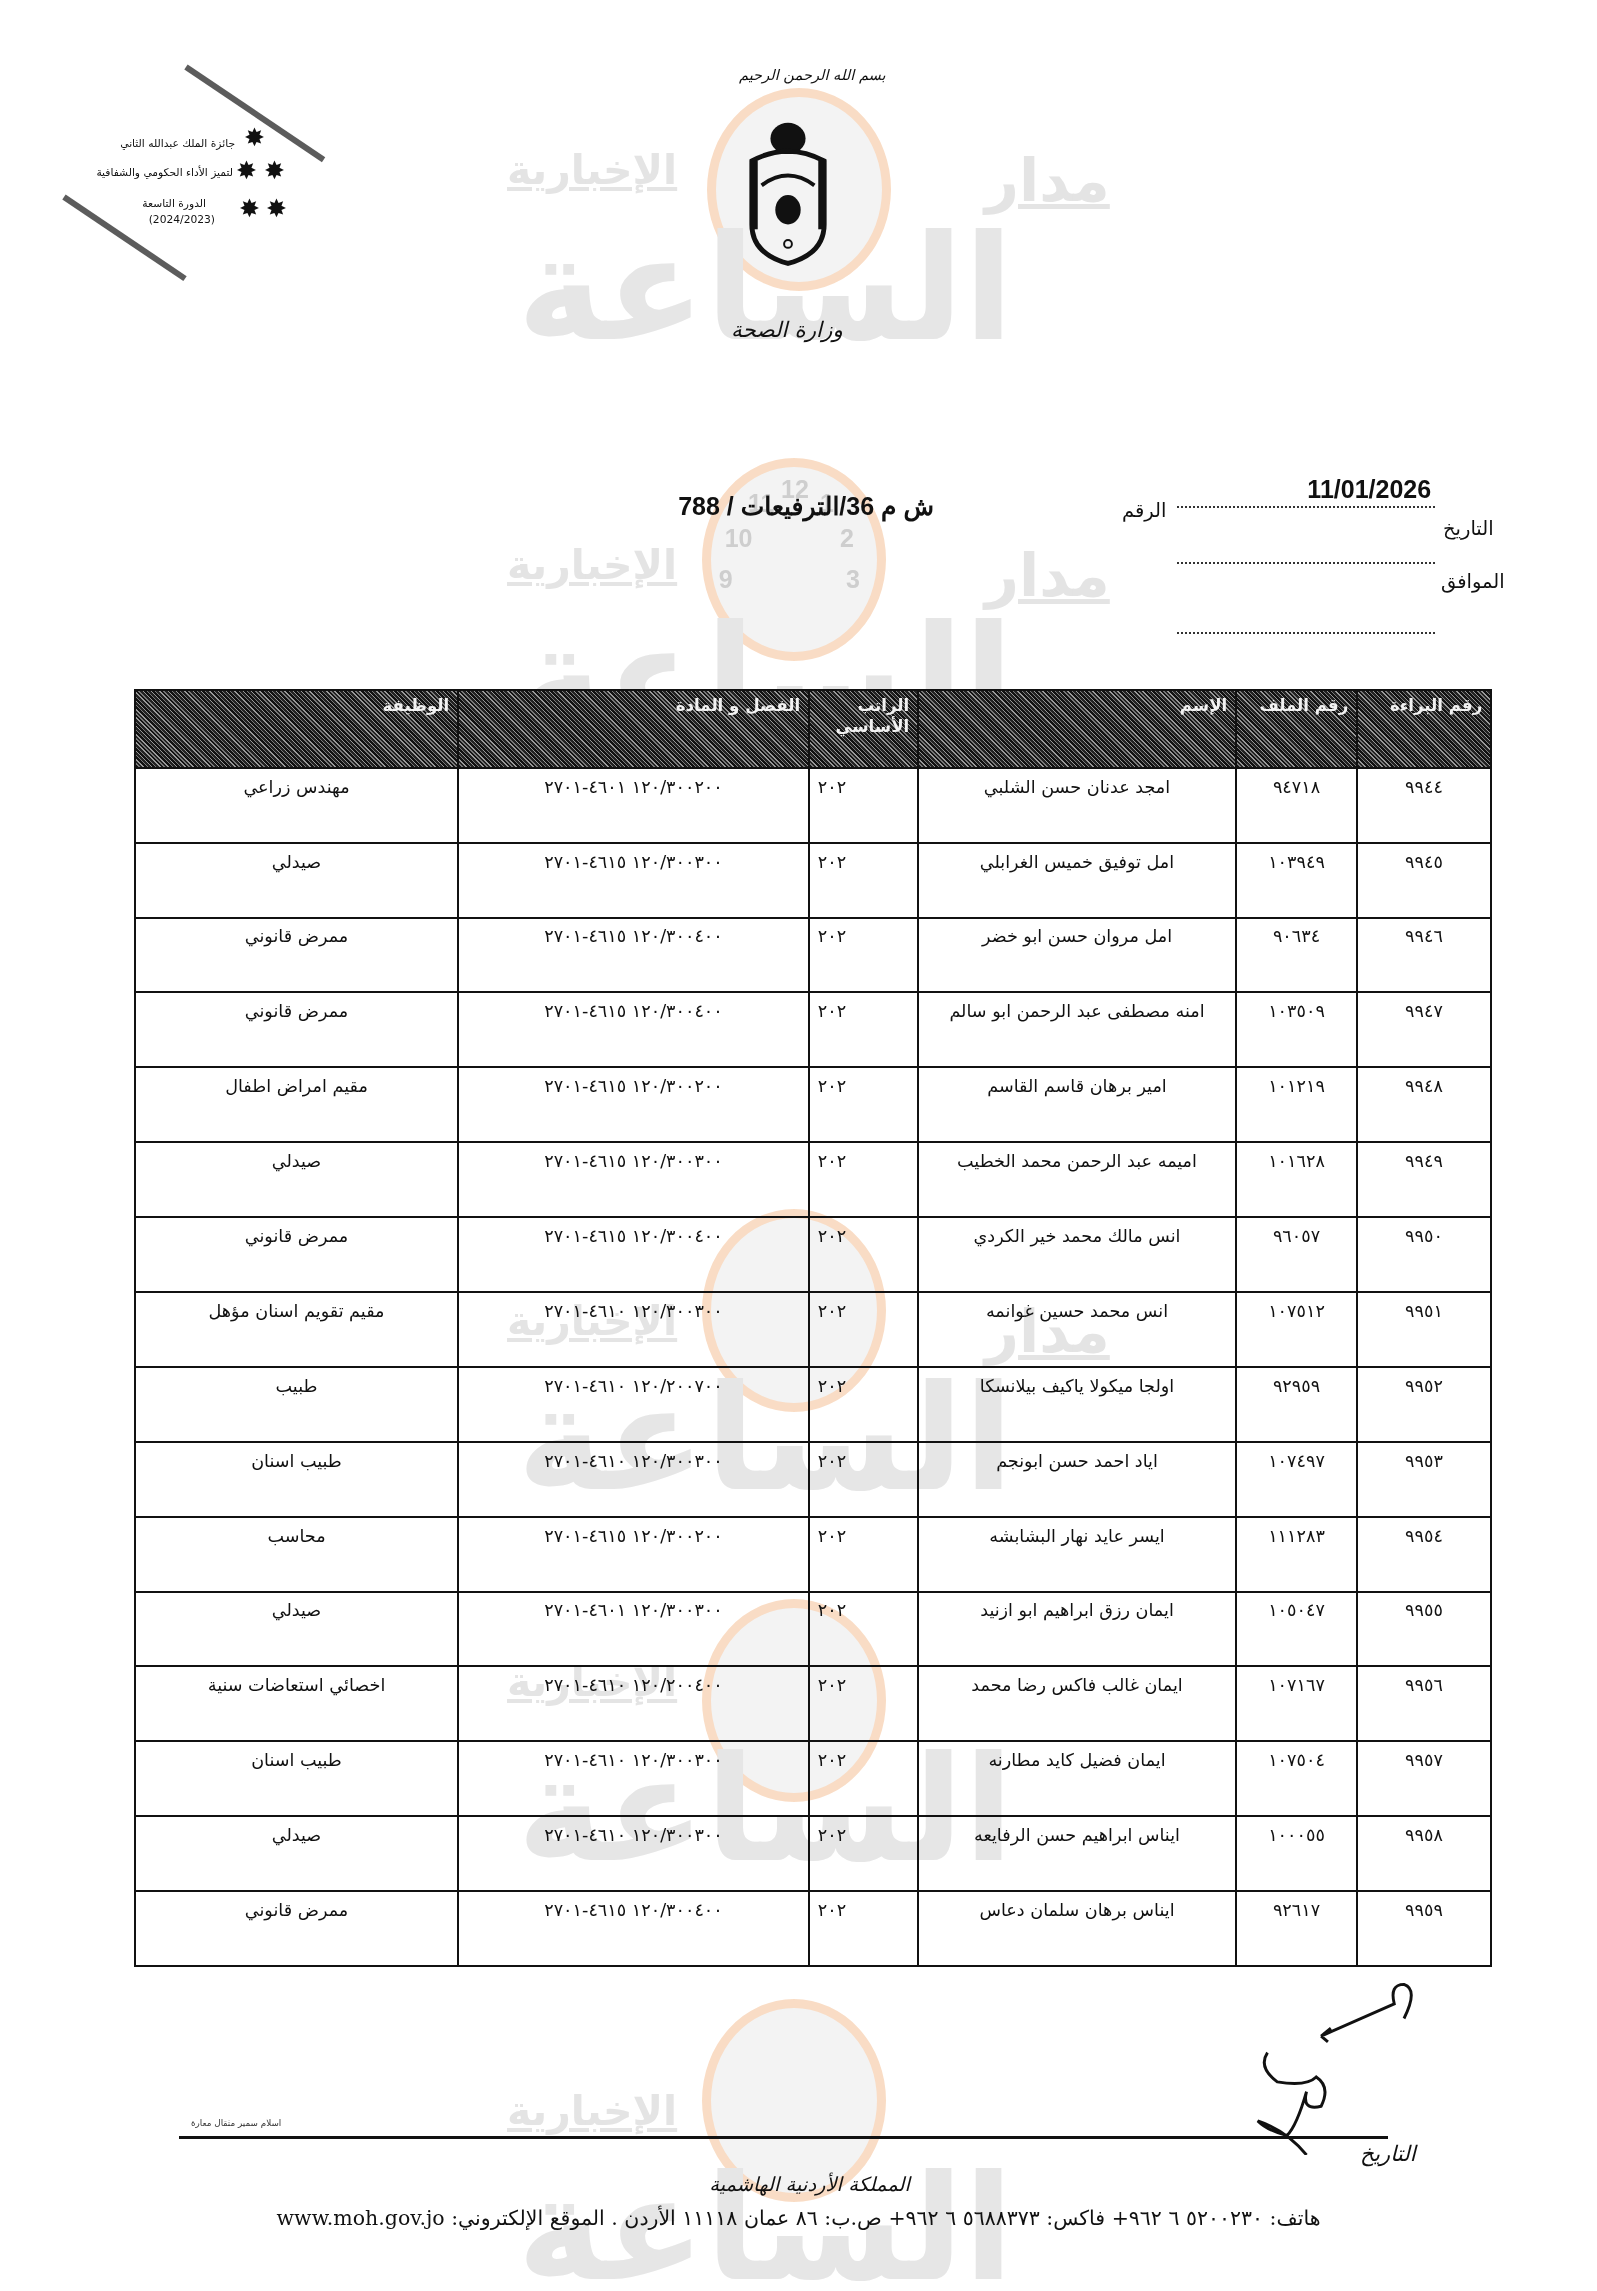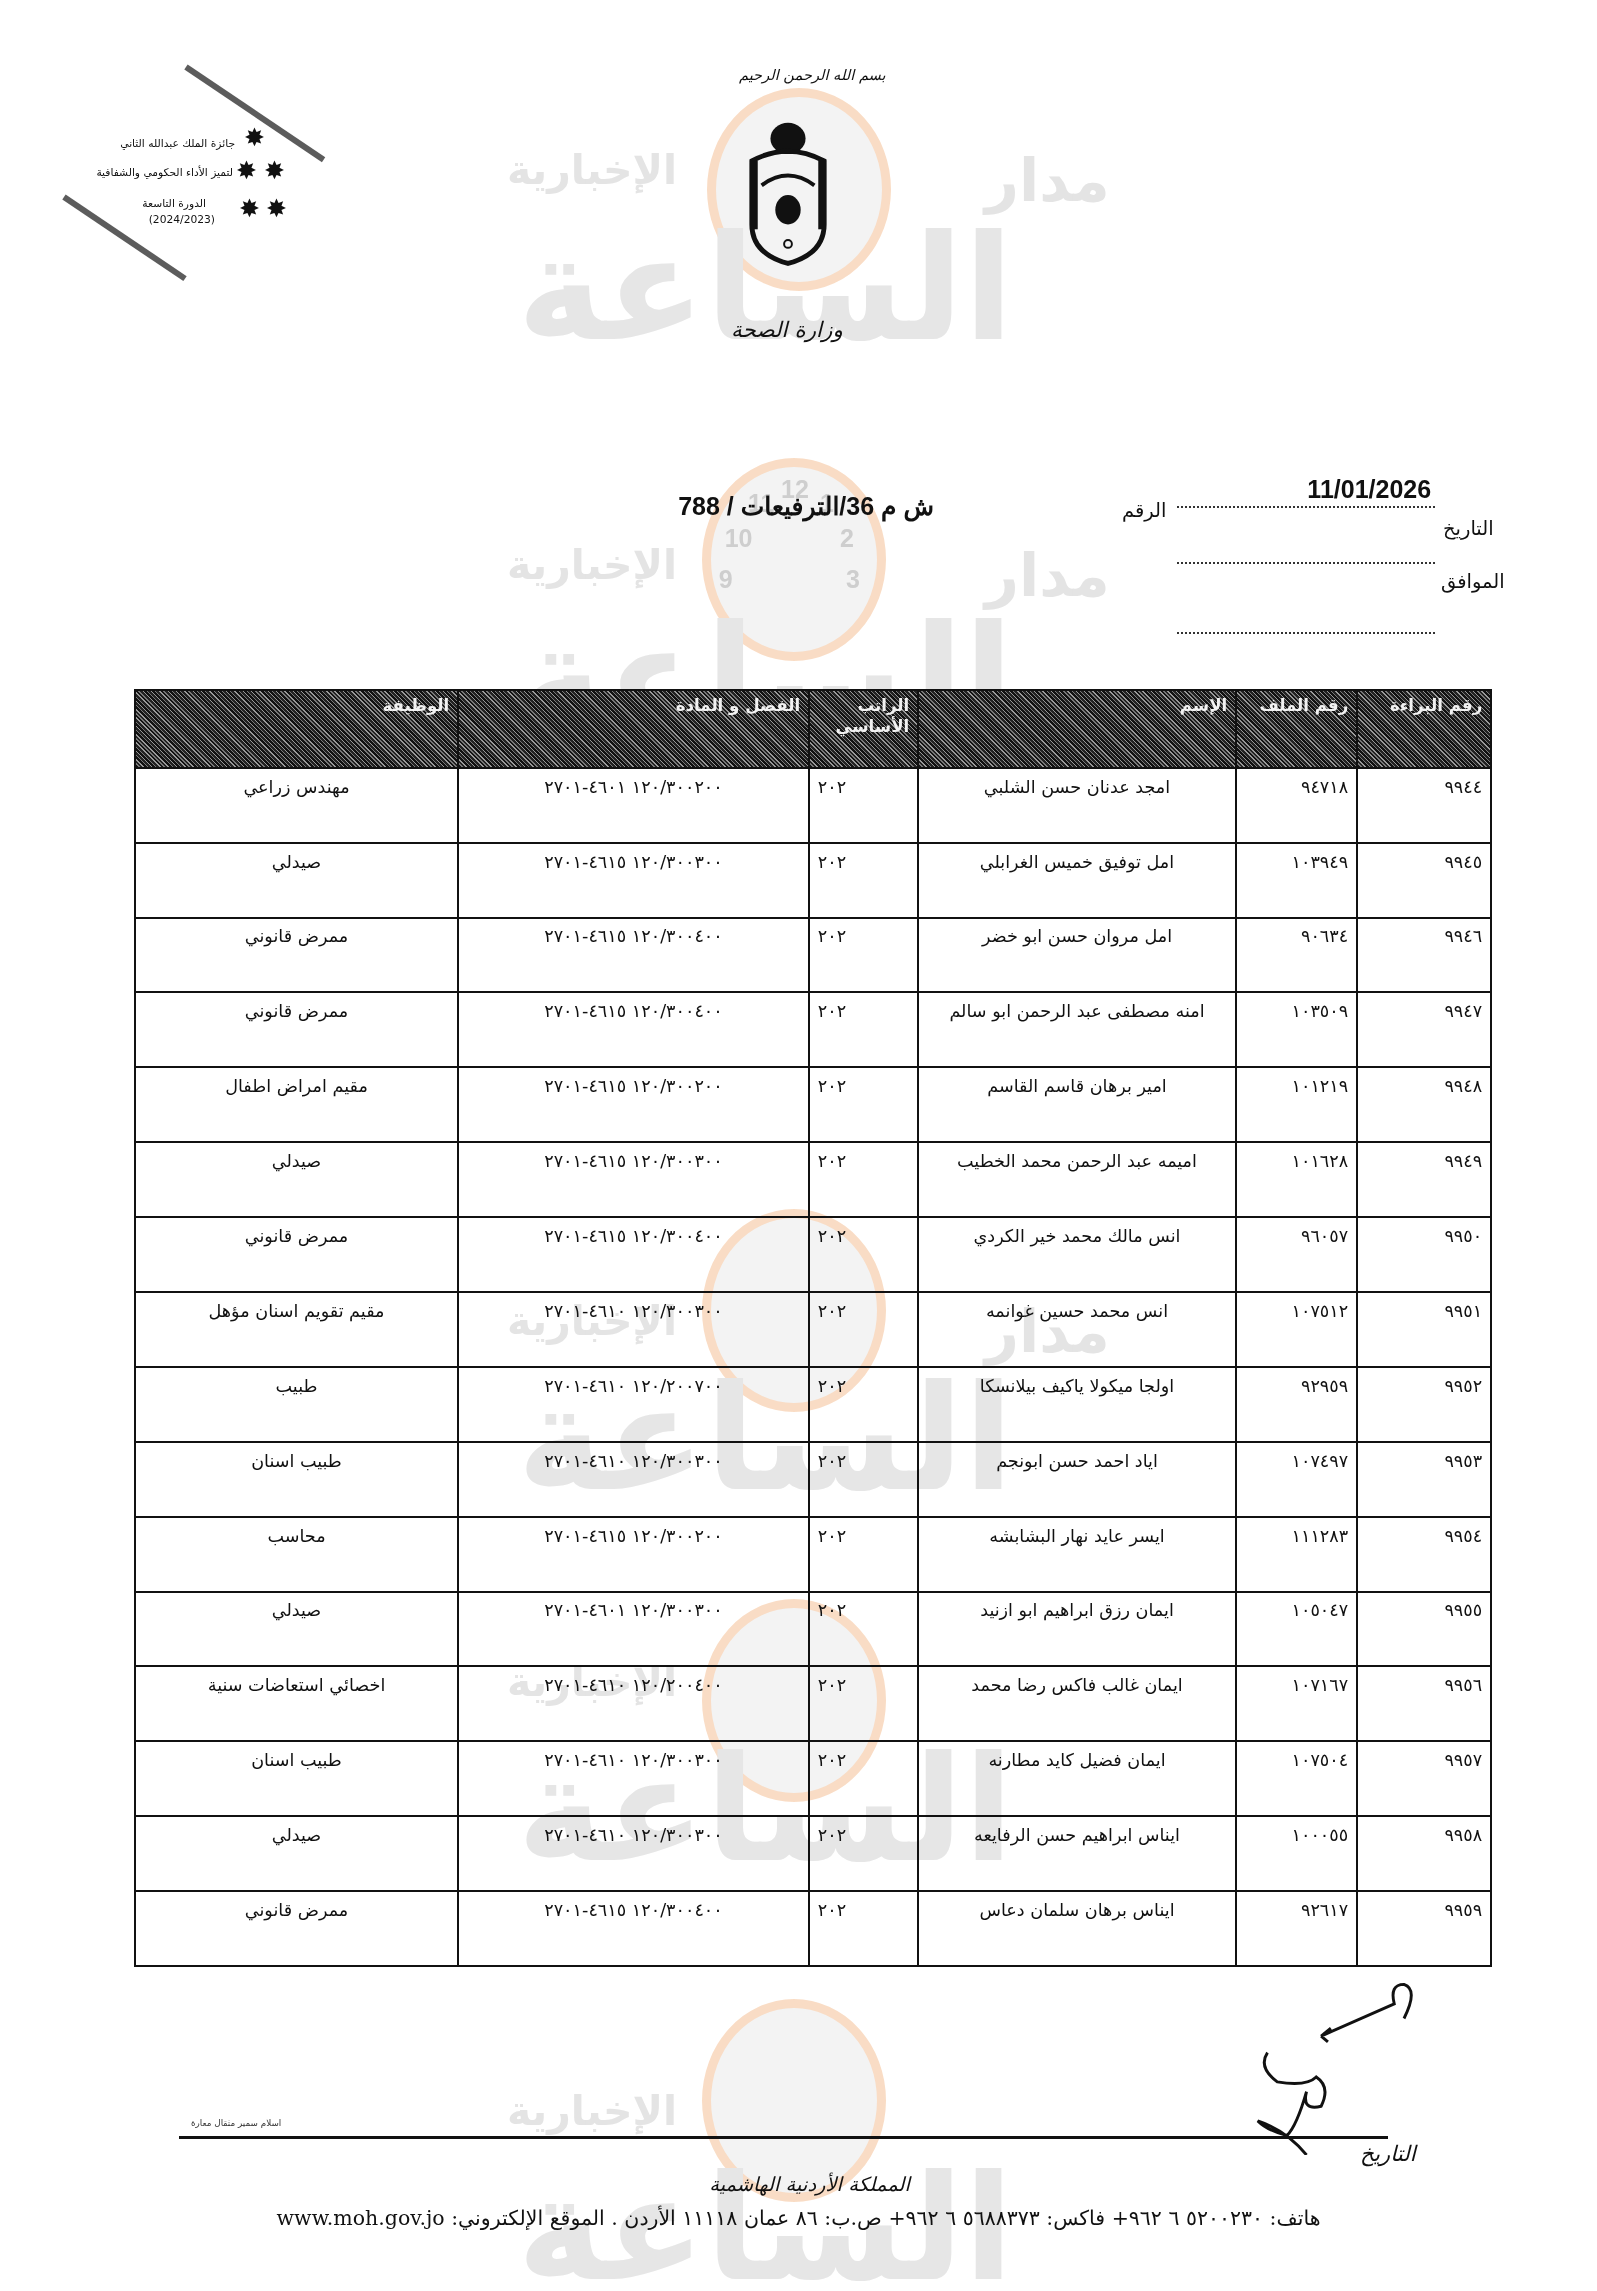--- a/index.html
+++ b/index.html
@@ -6,21 +6,21 @@
   body { width: 1597px; height: 2292px; position: relative; overflow: hidden;
          font-family: "DejaVu Sans", sans-serif; color: #111; }
   .abs { position: absolute; }
 
   
   .wm { position: absolute; pointer-events: none; }
   .wm-clock { width: 166px; height: 185px; border-radius: 50%;
               border: 9.8px solid #f9d9bf; background: #f2f2f2; opacity: .9; }
   .wm-clock .num { position: absolute; font: bold 25px "Liberation Sans", sans-serif; color: #c9c9c9; }
   .wm-text-big { font: bold 146px "DejaVu Sans", sans-serif; color: #e6e6e6; line-height: 1; direction: rtl; }
-  .wm-text-sm { font: bold 41px "DejaVu Sans", sans-serif; color: #e4e4e4; direction: rtl; }
+  .wm-text-sm { font: bold 41px "DejaVu Sans", sans-serif; color: #e4e4e4; direction: rtl; text-decoration: underline; }
 
   
   .award { left: 59px; top: 59px; width: 254px; height: 195px; }
   .award .stripe { position: absolute; height: 5.9px; background: #333; transform: rotate(34deg); transform-origin: left center; opacity: .8; }
   .award .line { position: absolute; font: 10.7px "DejaVu Sans", sans-serif; direction: rtl; white-space: nowrap; }
   .award .star { position: absolute; font-size: 25px; line-height: 1; }
 
   
   .basmala { left: 739px; top: 66px; font: italic 14.6px "DejaVu Serif", serif; direction: rtl; }
   .emblem { left: 744px; top: 117px; width: 88px; height: 166px; }
@@ -35,21 +35,21 @@
   .ref-value { position: absolute; right: 3.9px; bottom: 2px; font: bold 25px "Liberation Sans", sans-serif; }
 
   
   table.promo { position: absolute; left: 134px; top: 689px; width: 1356px;
                 border-collapse: collapse; direction: rtl; table-layout: fixed; }
   table.promo th, table.promo td { border: 2px solid #111; padding: 0; vertical-align: top; }
   table.promo th { height: 68px; background: #2b2b2b;
        background-image: repeating-linear-gradient(45deg, #111 0 2px, #777 2px 2.9px, #222 2.9px 4.9px, #999 4.9px 5.9px);
        color: #f2f2f2; font: bold 16.6px "DejaVu Sans", sans-serif; text-align: right; padding: 3.9px 7.8px; line-height: 1.3; }
   table.promo td { height: 69px; font: 17.6px "DejaVu Sans", sans-serif; line-height: 1.65; padding: 3.9px 7.8px 0 7.8px; letter-spacing: 1px; }
-  td.c-num, td.c-file { text-align: right; font-family: "DejaVu Sans Mono", monospace; letter-spacing: 2px; }
+  td.c-num, td.c-file { text-align: center; font-family: "DejaVu Sans Mono", monospace; letter-spacing: 2px; }
   td.c-name { text-align: center; }
   td.c-sal { text-align: left; font-family: "DejaVu Sans Mono", monospace; }
   td.c-code { text-align: center; font-family: "DejaVu Sans Mono", monospace; letter-spacing: 1px; direction: ltr; white-space: nowrap; }
   td.c-job { text-align: center; }
 
   
   .signature { left: 1209px; top: 1960px; width: 234px; height: 195px; }
   .sig-note { left: 191px; top: 2118px; font: 8.8px "DejaVu Sans", sans-serif; direction: rtl; color: #333; }
   .footer-line { left: 179px; top: 2136px; width: 1209px; height: 2.9px; background: #111; }
   .footer-title { left: 1360px; top: 2141px; font: italic 21.5px "DejaVu Serif", serif; direction: rtl; }

